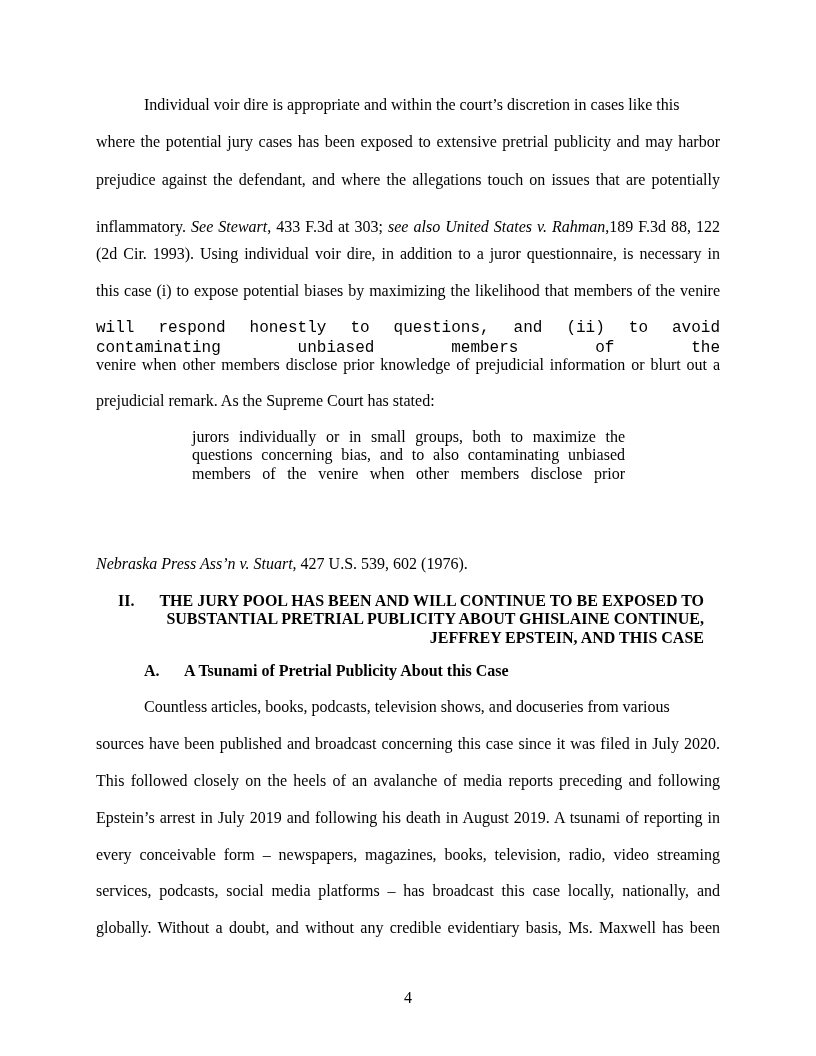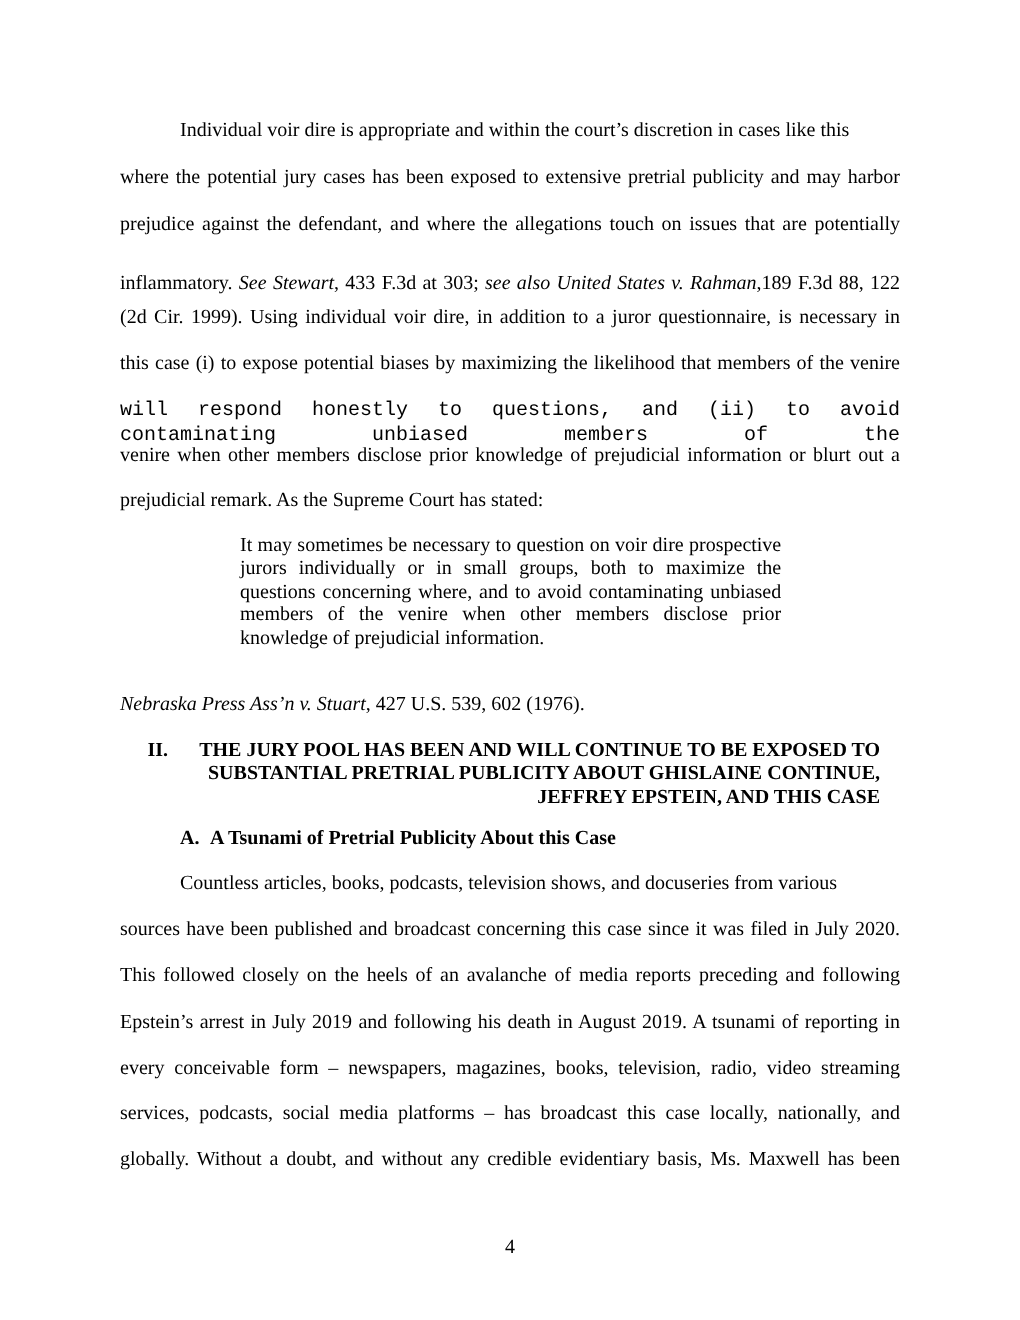--- a/index.html
+++ b/index.html
@@ -11,47 +11,45 @@
   .justify { text-align: justify; text-align-last: justify; white-space: normal; }
   .indent { padding-left: 48px; width: 576px; }
   .quote { position: absolute; left: 192px; width: 433px; font-size: 16px; line-height: 18.4px; }
   .quote .ql { display: block; text-align: justify; text-align-last: justify; white-space: nowrap; }
   .quote .ql.last { text-align-last: left; }
   .heading { position: absolute; font-weight: bold; font-size: 16px; line-height: 18.4px; }
   .h-num { position: absolute; left: 118px; }
   .h-text { position: absolute; left: 144px; width: 560px; }
   .h-text span { display: block; white-space: nowrap; }
   .sub-num { position: absolute; left: 144px; }
-  .sub-text { position: absolute; left: 168px; white-space: nowrap; }
+  .sub-text { position: absolute; left: 184px; white-space: nowrap; }
   .page-number { position: absolute; left: 0; width: 816px; text-align: center; font-size: 16px; top: 989px; }
   i { font-style: italic; }
 </style>
 </head>
 <body>
 
 <div class="page">
 
   <div>
     <div class="line indent" style="top:95px;">Individual voir dire is appropriate and within the court’s discretion in cases like this</div>
     <div class="line justify" style="top:132px;">where the potential jury cases has been exposed to extensive pretrial publicity and may harbor</div>
     <div class="line justify" style="top:170px;">prejudice against the defendant, and where the allegations touch on issues that are potentially</div>
     <div class="line justify" style="top:217px;"><span>inflammatory. </span><i>See Stewart</i><span>, 433 F.3d at 303; </span><i>see also United States v. Rahman</i><span>,189 F.3d 88, 122</span></div>
-    <div class="line justify" style="top:244px;">(2d Cir. 1999).  Using individual voir dire, in addition to a juror questionnaire, is necessary in</div>
+    <div class="line justify" style="top:244px;">(2d Cir. 1993).  Using individual voir dire, in addition to a juror questionnaire, is necessary in</div>
     <div class="line justify" style="top:281px;">this case (i) to expose potential biases by maximizing the likelihood that members of the venire</div>
     <div class="line justify" style="top:318px;font-family:Liberation Mono, monospace;">will respond honestly to questions, and (ii) to avoid contaminating unbiased members of the</div>
     <div class="line justify" style="top:355px;">venire when other members disclose prior knowledge of prejudicial information or blurt out a</div>
     <div class="line" style="top:391px;">prejudicial remark. As the Supreme Court has stated:</div>
   </div>
 
   <div class="quote" style="top:428px;">
-    <span class="ql">It may sometimes be necessary to question on voir dire prospective</span>
     <span class="ql">jurors individually or in small groups, both to maximize the</span>
-    <span class="ql">questions concerning where, and to avoid contaminating unbiased</span>
+    <span class="ql">questions concerning bias, and to also contaminating unbiased</span>
     <span class="ql">members of the venire when other members disclose prior</span>
-    <span class="ql last">knowledge of prejudicial information.</span>
   </div>
 
   <div class="line" style="top:554px;"><i>Nebraska Press Ass’n v. Stuart</i><span>, 427 U.S. 539, 602 (1976).</span></div>
 
   <div class="heading" style="top:592px; left:0; width:816px;">
     <span class="h-num" style="top:0;">II.</span>
     <div class="h-text" style="top:0;text-align:right;">
       <span>THE JURY POOL HAS BEEN AND WILL CONTINUE TO BE EXPOSED TO</span>
       <span>SUBSTANTIAL PRETRIAL PUBLICITY ABOUT GHISLAINE CONTINUE,</span>
       <span>JEFFREY EPSTEIN, AND THIS CASE</span>

